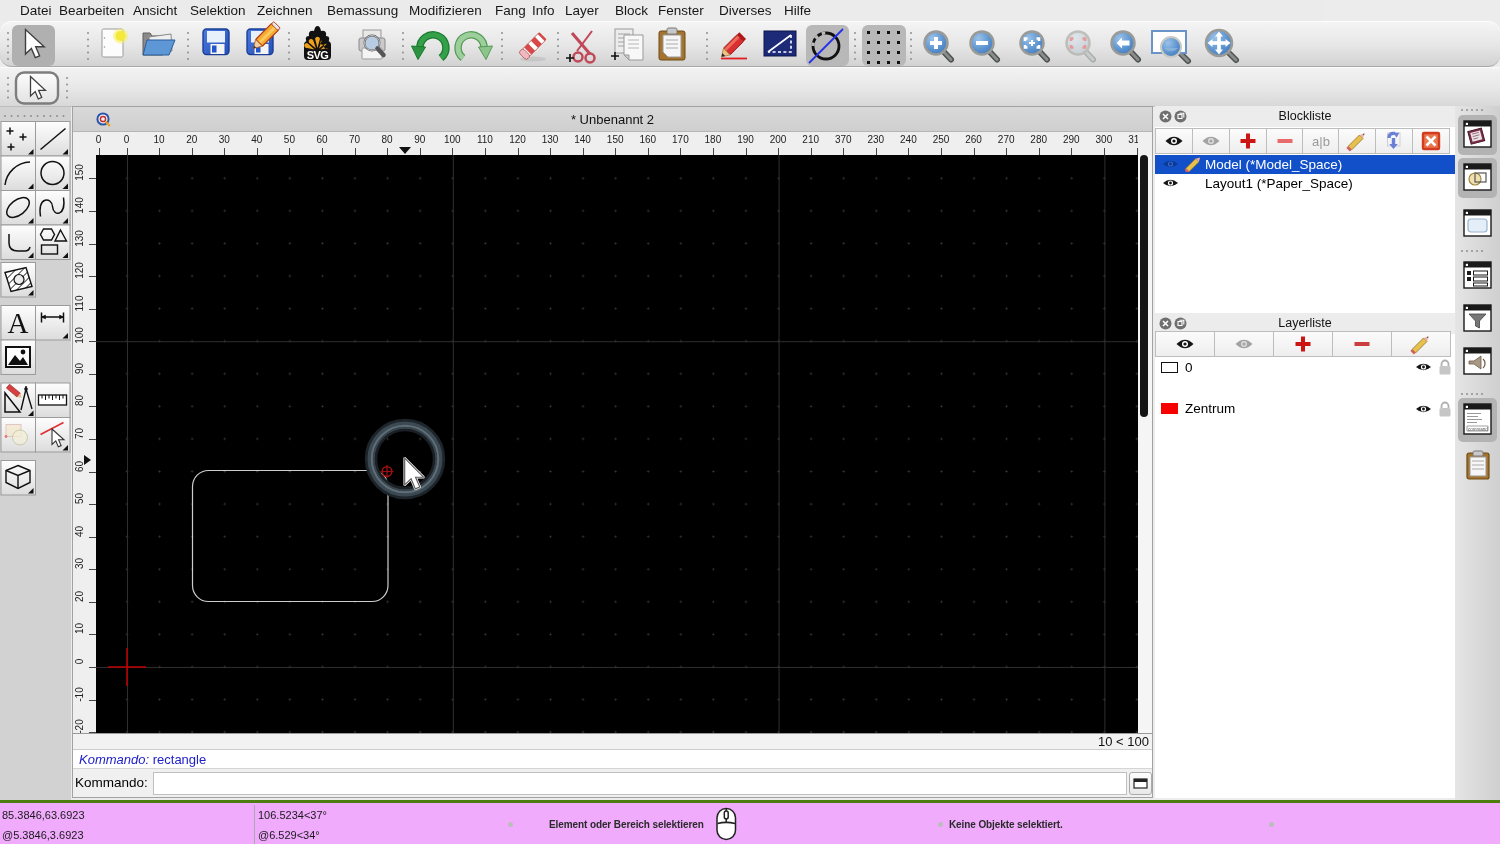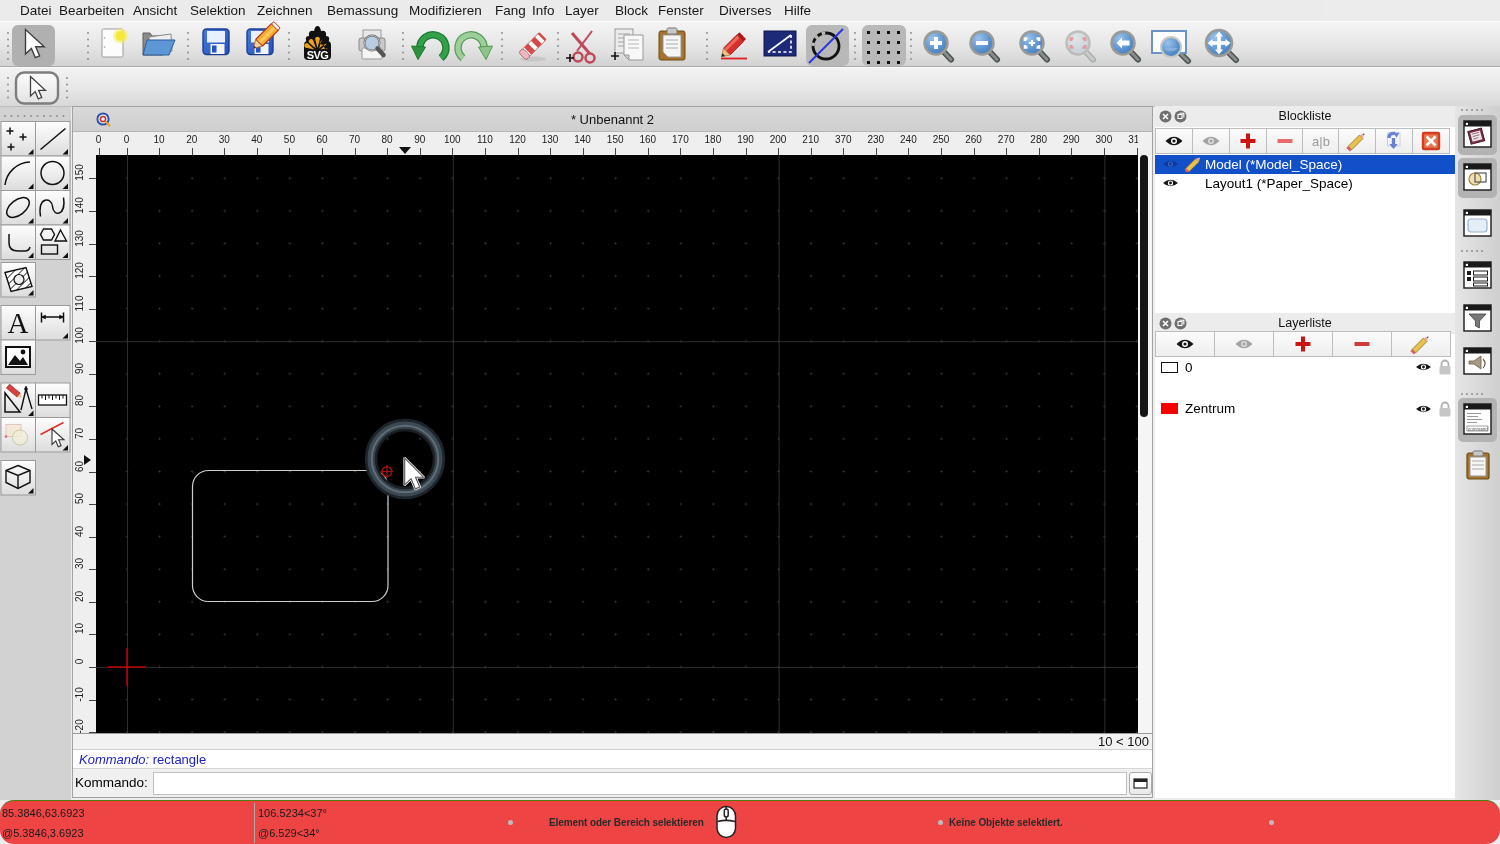--- a/index.html
+++ b/index.html
@@ -3,21 +3,21 @@
 <meta charset="utf-8">
 <style>
 * { margin:0; padding:0; box-sizing:border-box; }
 html,body { width:1500px; height:844px; overflow:hidden; }
 body { font-family:"Liberation Sans", sans-serif; background:#ececec; position:relative; }
 
 #menubar { position:absolute; left:0; top:0; width:1324px; height:21px; background:#ebebeb; }
 #menubar span { position:absolute; top:3px; font-size:13.5px; color:#161616; white-space:nowrap; }
 
 #tb1 { position:absolute; left:0; top:21px; width:1500px; height:46px;
-  background:linear-gradient(#f5f5f5,#e6e6e6 55%,#d2d2d2); border-bottom:1px solid #a8a8a8; box-shadow:inset 0 1px 0 #fdfdfd; }
+  background:linear-gradient(#f5f5f5,#e6e6e6 55%,#d2d2d2); border-bottom:1px solid #a8a8a8; box-shadow:inset 0 1px 0 #fdfdfd;border-radius:12px; }
 #tb2 { position:absolute; left:0; top:67px; width:1500px; height:40px;
   background:linear-gradient(#f3f3f3,#e7e7e7 55%,#d8d8d8); border-bottom:1px solid #bdbdbd; box-shadow:inset 0 1px 0 #fbfbfb; }
 
 #ldock { position:absolute; left:0; top:107px; width:71px; height:693px; background:#d2d2d2; }
 
 #cwin { position:absolute; left:72px; top:106px; width:1081px; height:692px; background:#f0f0f0; border:1px solid #a2a2a2; }
 #ctitle { position:absolute; left:0; top:0; width:100%; height:25px; background:linear-gradient(#d9d9d9,#cfcfcf); border-bottom:1px solid #b5b5b5; }
 #ctitle .t { position:absolute; left:0; right:0; top:5px; text-align:center; font-size:13px; color:#111; }
 #hruler { position:absolute; left:0; top:25px; width:1065px; height:23px; background:#efefef; overflow:hidden; }
 #hruler span { position:absolute; top:1.5px; font-size:10px; color:#222; transform:translateX(-50%); }
@@ -40,21 +40,21 @@
 #cmdline { position:absolute; left:0; right:0; bottom:0; height:29px; background:#f0f0f0; border-top:1px solid #d5d5d5; }
 
 #rpanel { position:absolute; left:1155px; top:106px; width:300px; height:692px; background:#fff; }
 .ptitle { position:relative; height:21px; background:#ececec; }
 .ptitle .t { position:absolute; left:0; right:0; top:3px; text-align:center; font-size:12.5px; color:#111; }
 .pbtns { display:flex; }
 .pbtn { background:linear-gradient(#fbfbfb,#eee); border:1px solid #bdbdbd; margin-right:-1px; position:relative;text-align:center; }
 
 #rdock { position:absolute; left:1455px; top:106px; width:45px; height:694px; background:linear-gradient(90deg,#e5e5e5,#cfcfcf); }
 
-#status { position:absolute; left:0; top:800px; width:1500px; height:44px; background:#ef4444; border-top:1px solid #4d7c0f;border-radius:14px; }
+#status { position:absolute; left:0; top:800px; width:1500px; height:44px; background:#f0abfc; border-top:3px solid #4d7c0f; }
 #status .s { position:absolute; font-size:11px; color:#1a1a1a; }
 </style>
 </head>
 <body>
 <div id="menubar">
 <span style="left:20px">Datei</span>
     <span style="left:59px">Bearbeiten</span>
     <span style="left:133px">Ansicht</span>
     <span style="left:190px">Selektion</span>
     <span style="left:257px">Zeichnen</span>

